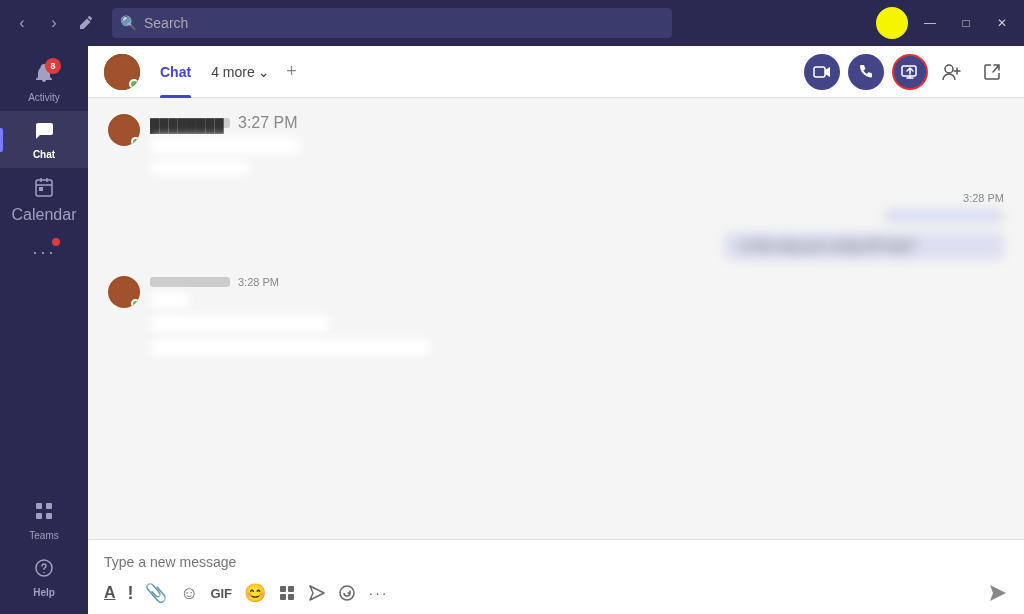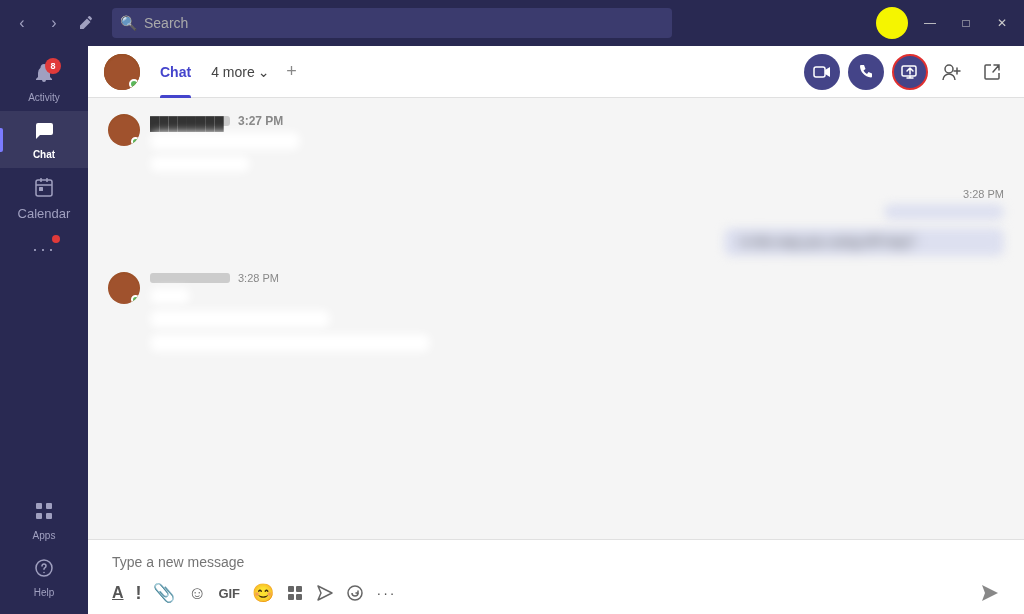--- a/index.html
+++ b/index.html
@@ -190,21 +190,21 @@
     .outgoing-bubble {
       background: #dde0f0; border-radius: 8px; padding: 8px 12px;
       font-size: 13px; color: #333;
     }
     .outgoing-bubble.blurred { filter: blur(5px); user-select: none; }
 
     
     .message-input-area {
       background: white;
       border-top: 1px solid #e0e0e0;
-      padding: 10px 24px;
+      padding: 10px 16px;
       flex-shrink: 0;
     }
     .message-input {
       width: 100%;
       border: none;
       outline: none;
       font-size: 14px;
       color: #999;
       background: transparent;
       padding: 4px 0;
@@ -275,53 +275,53 @@
 
 
     <div class="sidebar-item">
       <div class="icon">
         <svg width="22" height="22" viewBox="0 0 22 22" fill="none">
           <rect x="3" y="4" width="16" height="16" rx="2" stroke="#a0a0c0" stroke-width="1.5" fill="none"></rect>
           <path d="M3 9h16M8 2v4M14 2v4" stroke="#a0a0c0" stroke-width="1.5"></path>
           <rect x="6" y="11" width="4" height="4" fill="#a0a0c0" rx="0.5"></rect>
         </svg>
       </div>
-      <span style="font-size:13px; color:#a0a0c0;">Calendar</span>
+      <span style="font-size:16px; color:#a0a0c0;">Calendar</span>
     </div>
 
     <div class="sidebar-item">
       <div class="icon" style="position:relative;">
         <span style="color:#a0a0c0; font-size:18px; letter-spacing:2px;">···</span>
         <span class="dot-badge" style="position:absolute; top:-2px; right:-4px;"></span>
       </div>
     </div>
 
     <div class="sidebar-spacer"></div>
 
     <div class="sidebar-item">
       <div class="icon">
         <svg width="22" height="22" viewBox="0 0 22 22" fill="none">
           <rect x="3" y="3" width="6" height="6" rx="1" fill="#a0a0c0"></rect>
           <rect x="13" y="3" width="6" height="6" rx="1" fill="#a0a0c0"></rect>
           <rect x="3" y="13" width="6" height="6" rx="1" fill="#a0a0c0"></rect>
           <rect x="13" y="13" width="6" height="6" rx="1" fill="#a0a0c0"></rect>
         </svg>
       </div>
-      <span style="font-size:10px; color:#a0a0c0;">Apps</span>
+      <span style="font-size:10px; color:#a0a0c0;">Teams</span>
     </div>
 
     <div class="sidebar-item">
       <div class="icon">
         <svg width="22" height="22" viewBox="0 0 22 22" fill="none">
           <circle cx="11" cy="11" r="8" stroke="#a0a0c0" stroke-width="1.5" fill="none"></circle>
           <path d="M9 9c0-1.1.9-2 2-2s2 .9 2 2c0 1-.7 1.7-1.5 2.2-.4.3-.5.6-.5 1" stroke="#a0a0c0" stroke-width="1.5" stroke-linecap="round"></path>
           <circle cx="11" cy="15.5" r="0.8" fill="#a0a0c0"></circle>
         </svg>
       </div>
-      <span style="font-size:10px; color:#a0a0c0;">Help</span>
+      <span style="font-size:10px; color:#a0a0c0;font-weight:bold;">Help</span>
     </div>
   </div>
 
   <div class="chat-panel">
 
     <div class="chat-header">
       <div class="chat-contact-avatar">
         <div class="bear-face"></div>
         <div class="online-dot"></div>
       </div>
@@ -382,21 +382,21 @@
     <div class="messages-area">
 
       <div class="message-row">
         <div class="msg-avatar">
           <div style="width:100%;height:100%;background:radial-gradient(circle at 50% 55%, #a0522d 60%, #8b4513 100%);"></div>
           <div class="online-dot"></div>
         </div>
         <div class="msg-content">
           <div class="msg-meta">
             <span class="msg-sender" style="display:inline-block;width:80px;height:10px;background:#ccc;border-radius:3px;">████████</span>
-            <span style="color:#888; font-size:12px;font-weight:bold;">3:27 PM</span>
+            <span style="color:#888; font-size:16px;">3:27 PM</span>
           </div>
           <div class="msg-bubble blurred" style="width:150px; height:18px; background:white;"></div>
           <div class="msg-bubble blurred" style="width:100px; height:16px; background:white; margin-top:2px;"></div>
         </div>
       </div>
 
       <div style="display:flex; justify-content:flex-end;">
         <div class="msg-row-outgoing-wrap">
           <div class="outgoing-meta">3:28 PM</div>
           <div class="outgoing-bubble blurred" style="width:120px; height:16px;"></div>

